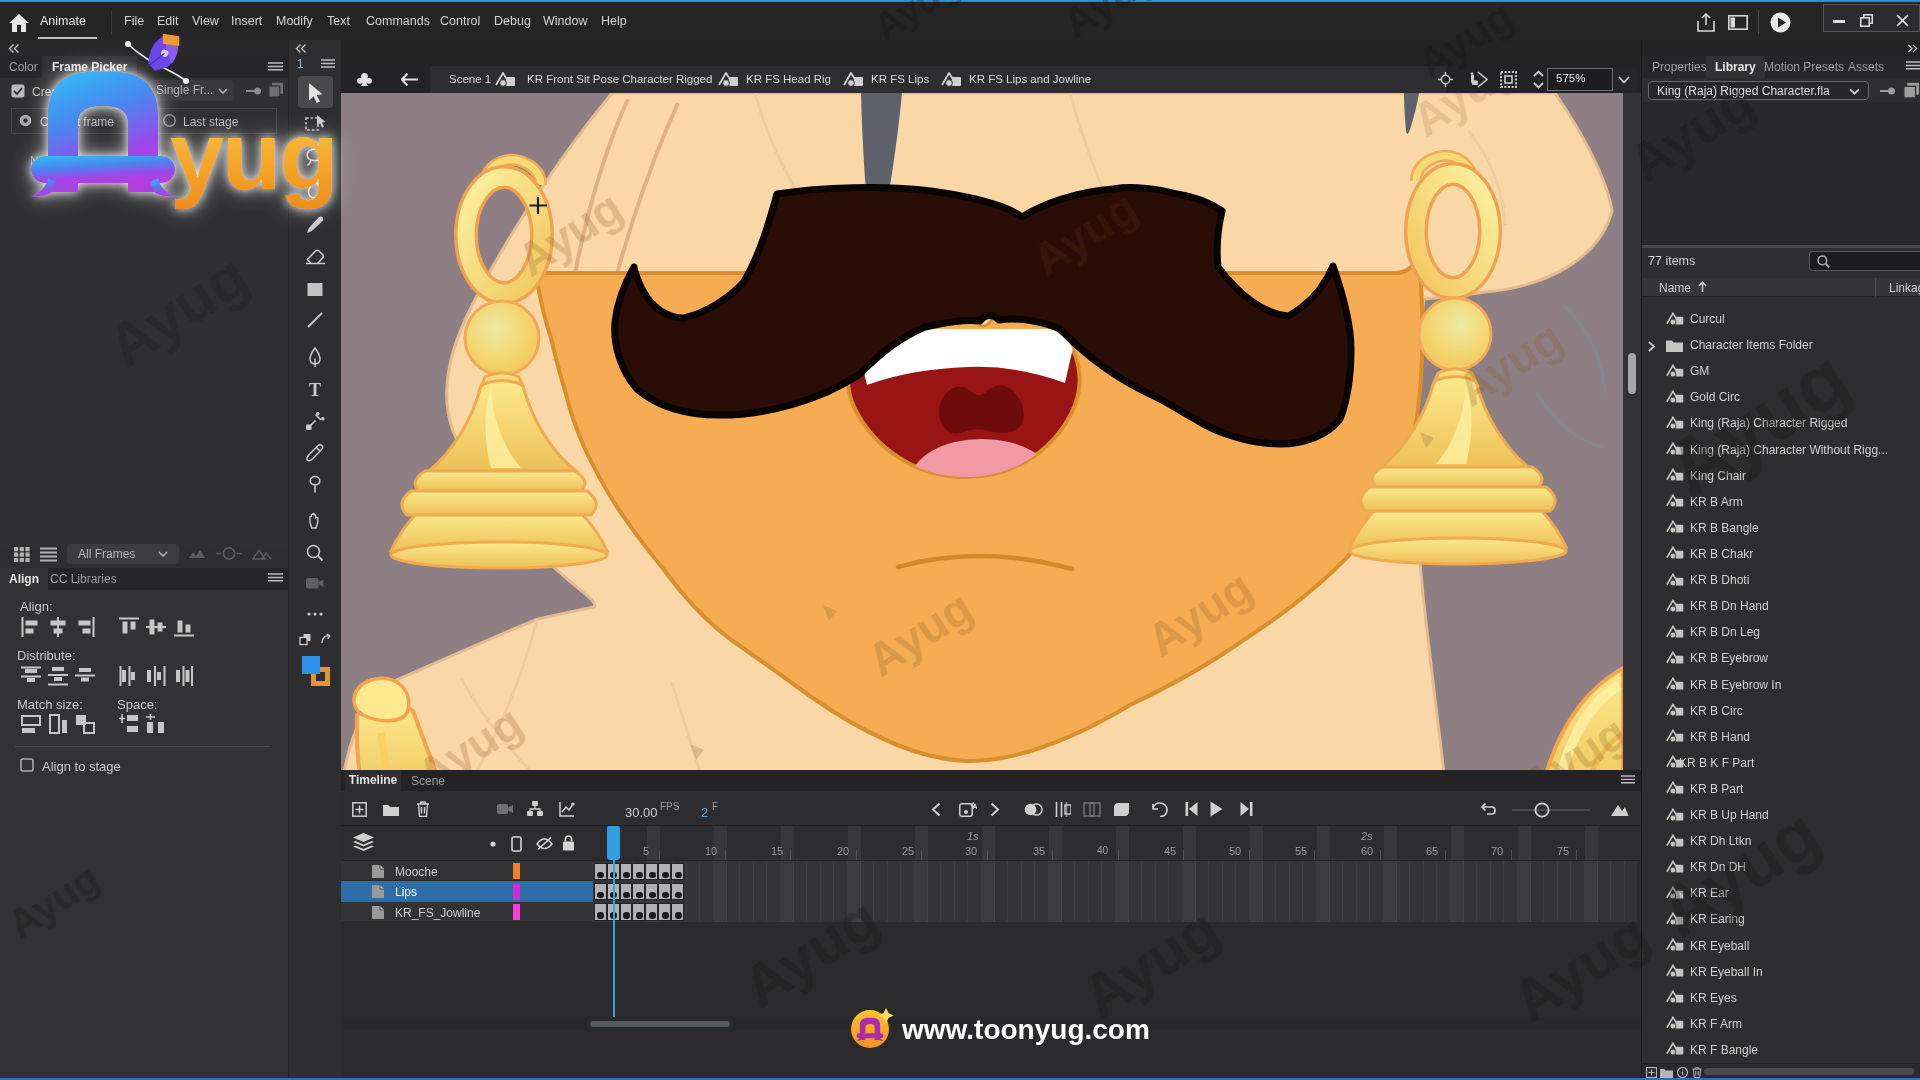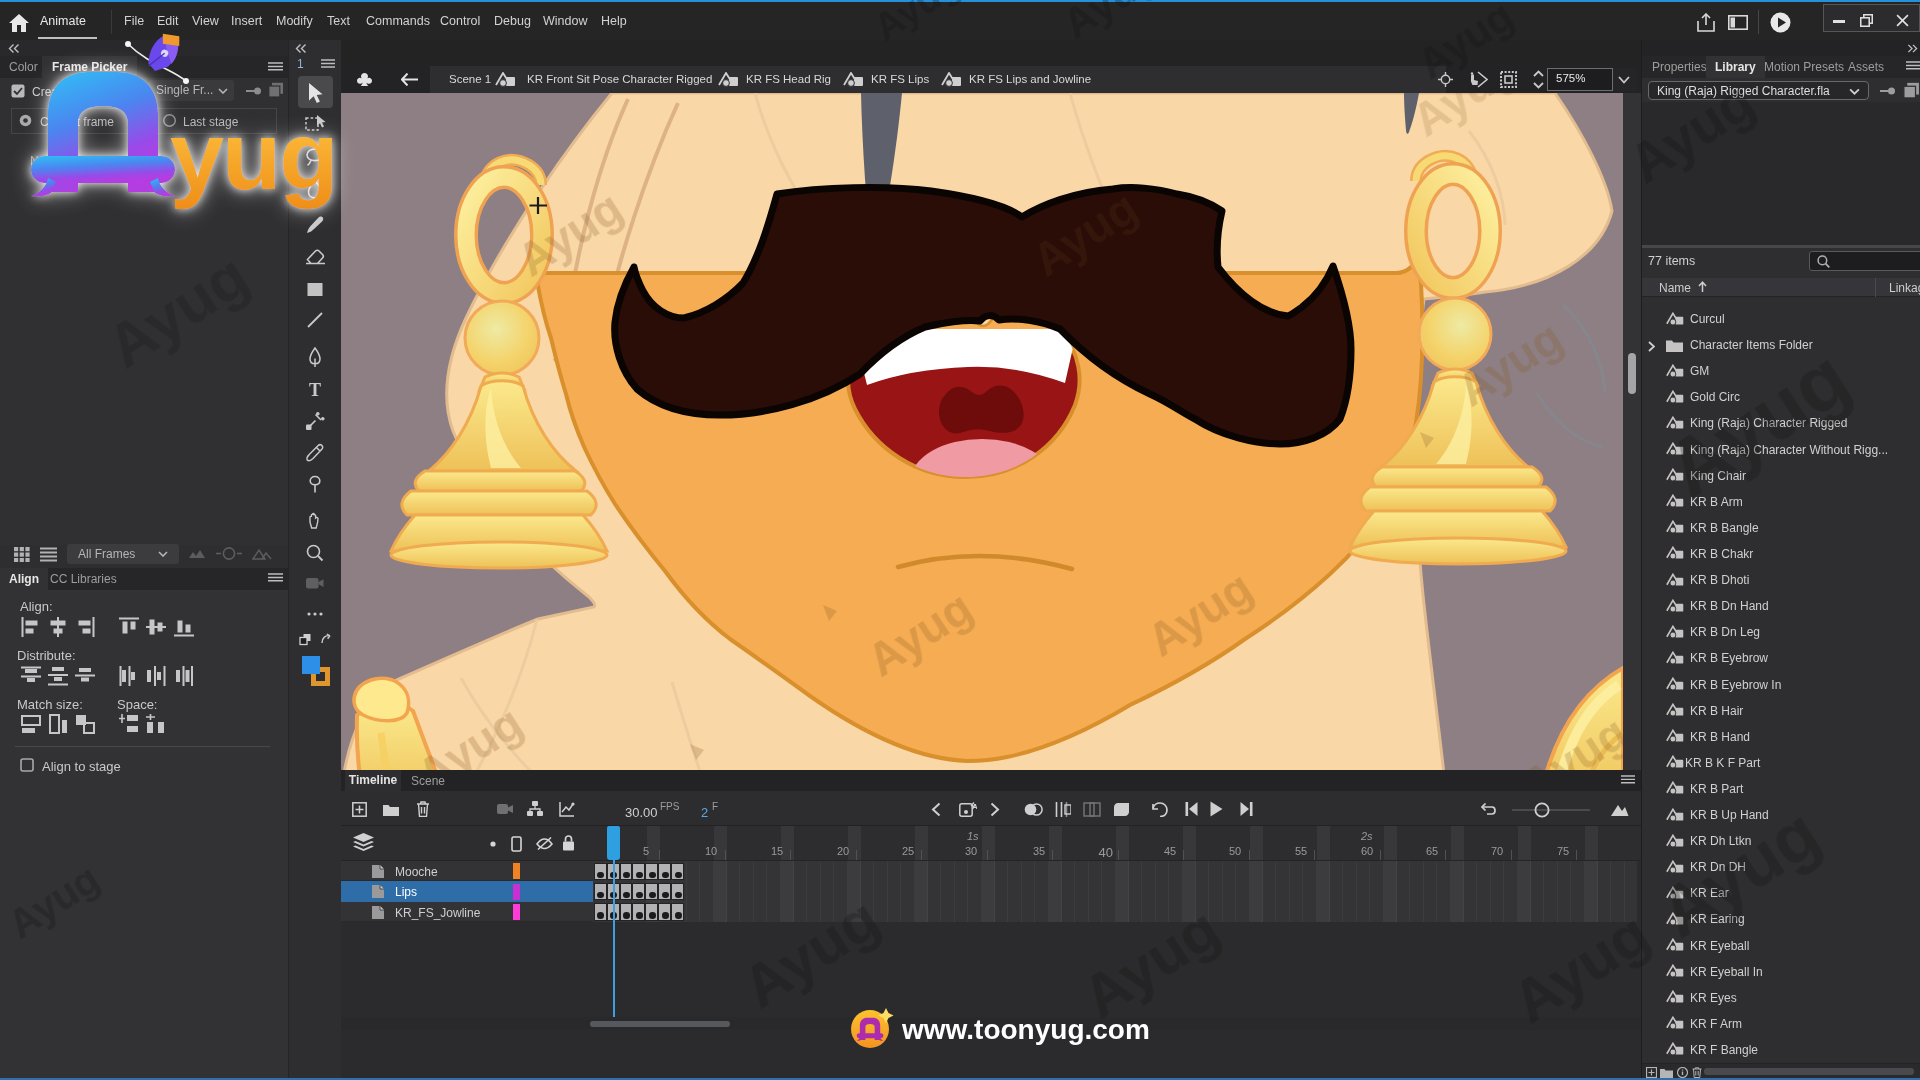--- a/index.html
+++ b/index.html
@@ -749,21 +749,21 @@
 
     <div class="abs" style="left:252px;top:91px;width:1044px;height:61px;background:repeating-linear-gradient(90deg, #343436 0 12.4px, #3c3c3e 12.4px 13.4px)"></div>
     <div class="abs" style="left:252px;top:91px;width:1044px;height:61px;background:repeating-linear-gradient(90deg, transparent 0 53.6px, rgba(255,255,255,0.04) 53.6px 67px)"></div>
     <span class="txt" style="left:297px;top:75px;width:16px;text-align:center;font-size:11px;color:#9a9a9a">5</span>
       <span class="txt" style="left:362px;top:75px;width:16px;text-align:center;font-size:11px;color:#9a9a9a">10</span>
       <span class="txt" style="left:428px;top:75px;width:16px;text-align:center;font-size:11px;color:#9a9a9a">15</span>
       <span class="txt" style="left:494px;top:75px;width:16px;text-align:center;font-size:11px;color:#9a9a9a">20</span>
       <span class="txt" style="left:559px;top:75px;width:16px;text-align:center;font-size:11px;color:#9a9a9a">25</span>
       <span class="txt" style="left:624px;top:75px;width:16px;text-align:left;font-size:11px;color:#9a9a9a">30</span>
       <span class="txt" style="left:690px;top:75px;width:16px;text-align:center;font-size:11px;color:#9a9a9a">35</span>
-      <span class="txt" style="left:756px;top:75px;width:16px;text-align:right;font-size:13px;color:#9a9a9a">40</span>
+      <span class="txt" style="left:756px;top:75px;width:16px;text-align:left;font-size:10px;color:#9a9a9a">40</span>
       <span class="txt" style="left:821px;top:75px;width:16px;text-align:center;font-size:11px;color:#9a9a9a">45</span>
       <span class="txt" style="left:886px;top:75px;width:16px;text-align:center;font-size:11px;color:#9a9a9a">50</span>
       <span class="txt" style="left:952px;top:75px;width:16px;text-align:center;font-size:11px;color:#9a9a9a">55</span>
       <span class="txt" style="left:1018px;top:75px;width:16px;text-align:center;font-size:11px;color:#9a9a9a">60</span>
       <span class="txt" style="left:1083px;top:75px;width:16px;text-align:center;font-size:11px;color:#9a9a9a">65</span>
       <span class="txt" style="left:1148px;top:75px;width:16px;text-align:center;font-size:11px;color:#9a9a9a">70</span>
       <span class="txt" style="left:1214px;top:75px;width:16px;text-align:center;font-size:11px;color:#9a9a9a">75</span>
       <span class="txt" style="left:626px;top:60px;font-size:11px;font-style:italic;color:#9a9a9a">1s</span>
       <span class="txt" style="left:1020px;top:60px;font-size:11px;font-style:italic;color:#9a9a9a">2s</span>
       <div class="abs" style="left:318px;top:80px;width:1px;height:10px;background:#515153"></div>
@@ -1007,33 +1007,33 @@
         <path d="M1 13 L8 1 L13 9" fill="none" stroke="#c6c3c3" stroke-width="1.9"></path>
         <rect x="11" y="5" width="9" height="9" rx="1" fill="#c6c3c3"></rect>
         <circle cx="8" cy="11" r="3.4" fill="#c6c3c3" stroke="#2e2e30" stroke-width="1"></circle>
       </svg>
       <span class="txt" style="left:48px;top:637.5px;font-size:12px;color:#d2cfcf">KR B Eyebrow In</span>
       <svg class="icon" style="left:24px;top:663.0px" width="19" height="14" viewBox="0 0 22 15">
         <path d="M1 13 L8 1 L13 9" fill="none" stroke="#c6c3c3" stroke-width="1.9"></path>
         <rect x="11" y="5" width="9" height="9" rx="1" fill="#c6c3c3"></rect>
         <circle cx="8" cy="11" r="3.4" fill="#c6c3c3" stroke="#2e2e30" stroke-width="1"></circle>
       </svg>
-      <span class="txt" style="left:48px;top:663.5px;font-size:12px;color:#d2cfcf">KR B Hair</span>
+      <span class="txt" style="left:48px;top:663.5px;font-size:12px;color:#d2cfcf">KR B Circ</span>
       <svg class="icon" style="left:24px;top:689.1px" width="19" height="14" viewBox="0 0 22 15">
         <path d="M1 13 L8 1 L13 9" fill="none" stroke="#c6c3c3" stroke-width="1.9"></path>
         <rect x="11" y="5" width="9" height="9" rx="1" fill="#c6c3c3"></rect>
         <circle cx="8" cy="11" r="3.4" fill="#c6c3c3" stroke="#2e2e30" stroke-width="1"></circle>
       </svg>
       <span class="txt" style="left:48px;top:689.6px;font-size:12px;color:#d2cfcf">KR B Hand</span>
       <svg class="icon" style="left:24px;top:715.2px" width="19" height="14" viewBox="0 0 22 15">
         <path d="M1 13 L8 1 L13 9" fill="none" stroke="#c6c3c3" stroke-width="1.9"></path>
         <rect x="11" y="5" width="9" height="9" rx="1" fill="#c6c3c3"></rect>
         <circle cx="8" cy="11" r="3.4" fill="#c6c3c3" stroke="#2e2e30" stroke-width="1"></circle>
       </svg>
-      <span class="txt" style="left:43px;top:715.8px;font-size:12px;color:#d2cfcf">KR B K F Part</span>
+      <span class="txt" style="left:37px;top:715.8px;font-size:12px;color:#d2cfcf">KR B K F Part</span>
       <svg class="icon" style="left:24px;top:741.3px" width="19" height="14" viewBox="0 0 22 15">
         <path d="M1 13 L8 1 L13 9" fill="none" stroke="#c6c3c3" stroke-width="1.9"></path>
         <rect x="11" y="5" width="9" height="9" rx="1" fill="#c6c3c3"></rect>
         <circle cx="8" cy="11" r="3.4" fill="#c6c3c3" stroke="#2e2e30" stroke-width="1"></circle>
       </svg>
       <span class="txt" style="left:48px;top:741.8px;font-size:12px;color:#d2cfcf">KR B Part</span>
       <svg class="icon" style="left:24px;top:767.5px" width="19" height="14" viewBox="0 0 22 15">
         <path d="M1 13 L8 1 L13 9" fill="none" stroke="#c6c3c3" stroke-width="1.9"></path>
         <rect x="11" y="5" width="9" height="9" rx="1" fill="#c6c3c3"></rect>
         <circle cx="8" cy="11" r="3.4" fill="#c6c3c3" stroke="#2e2e30" stroke-width="1"></circle>

